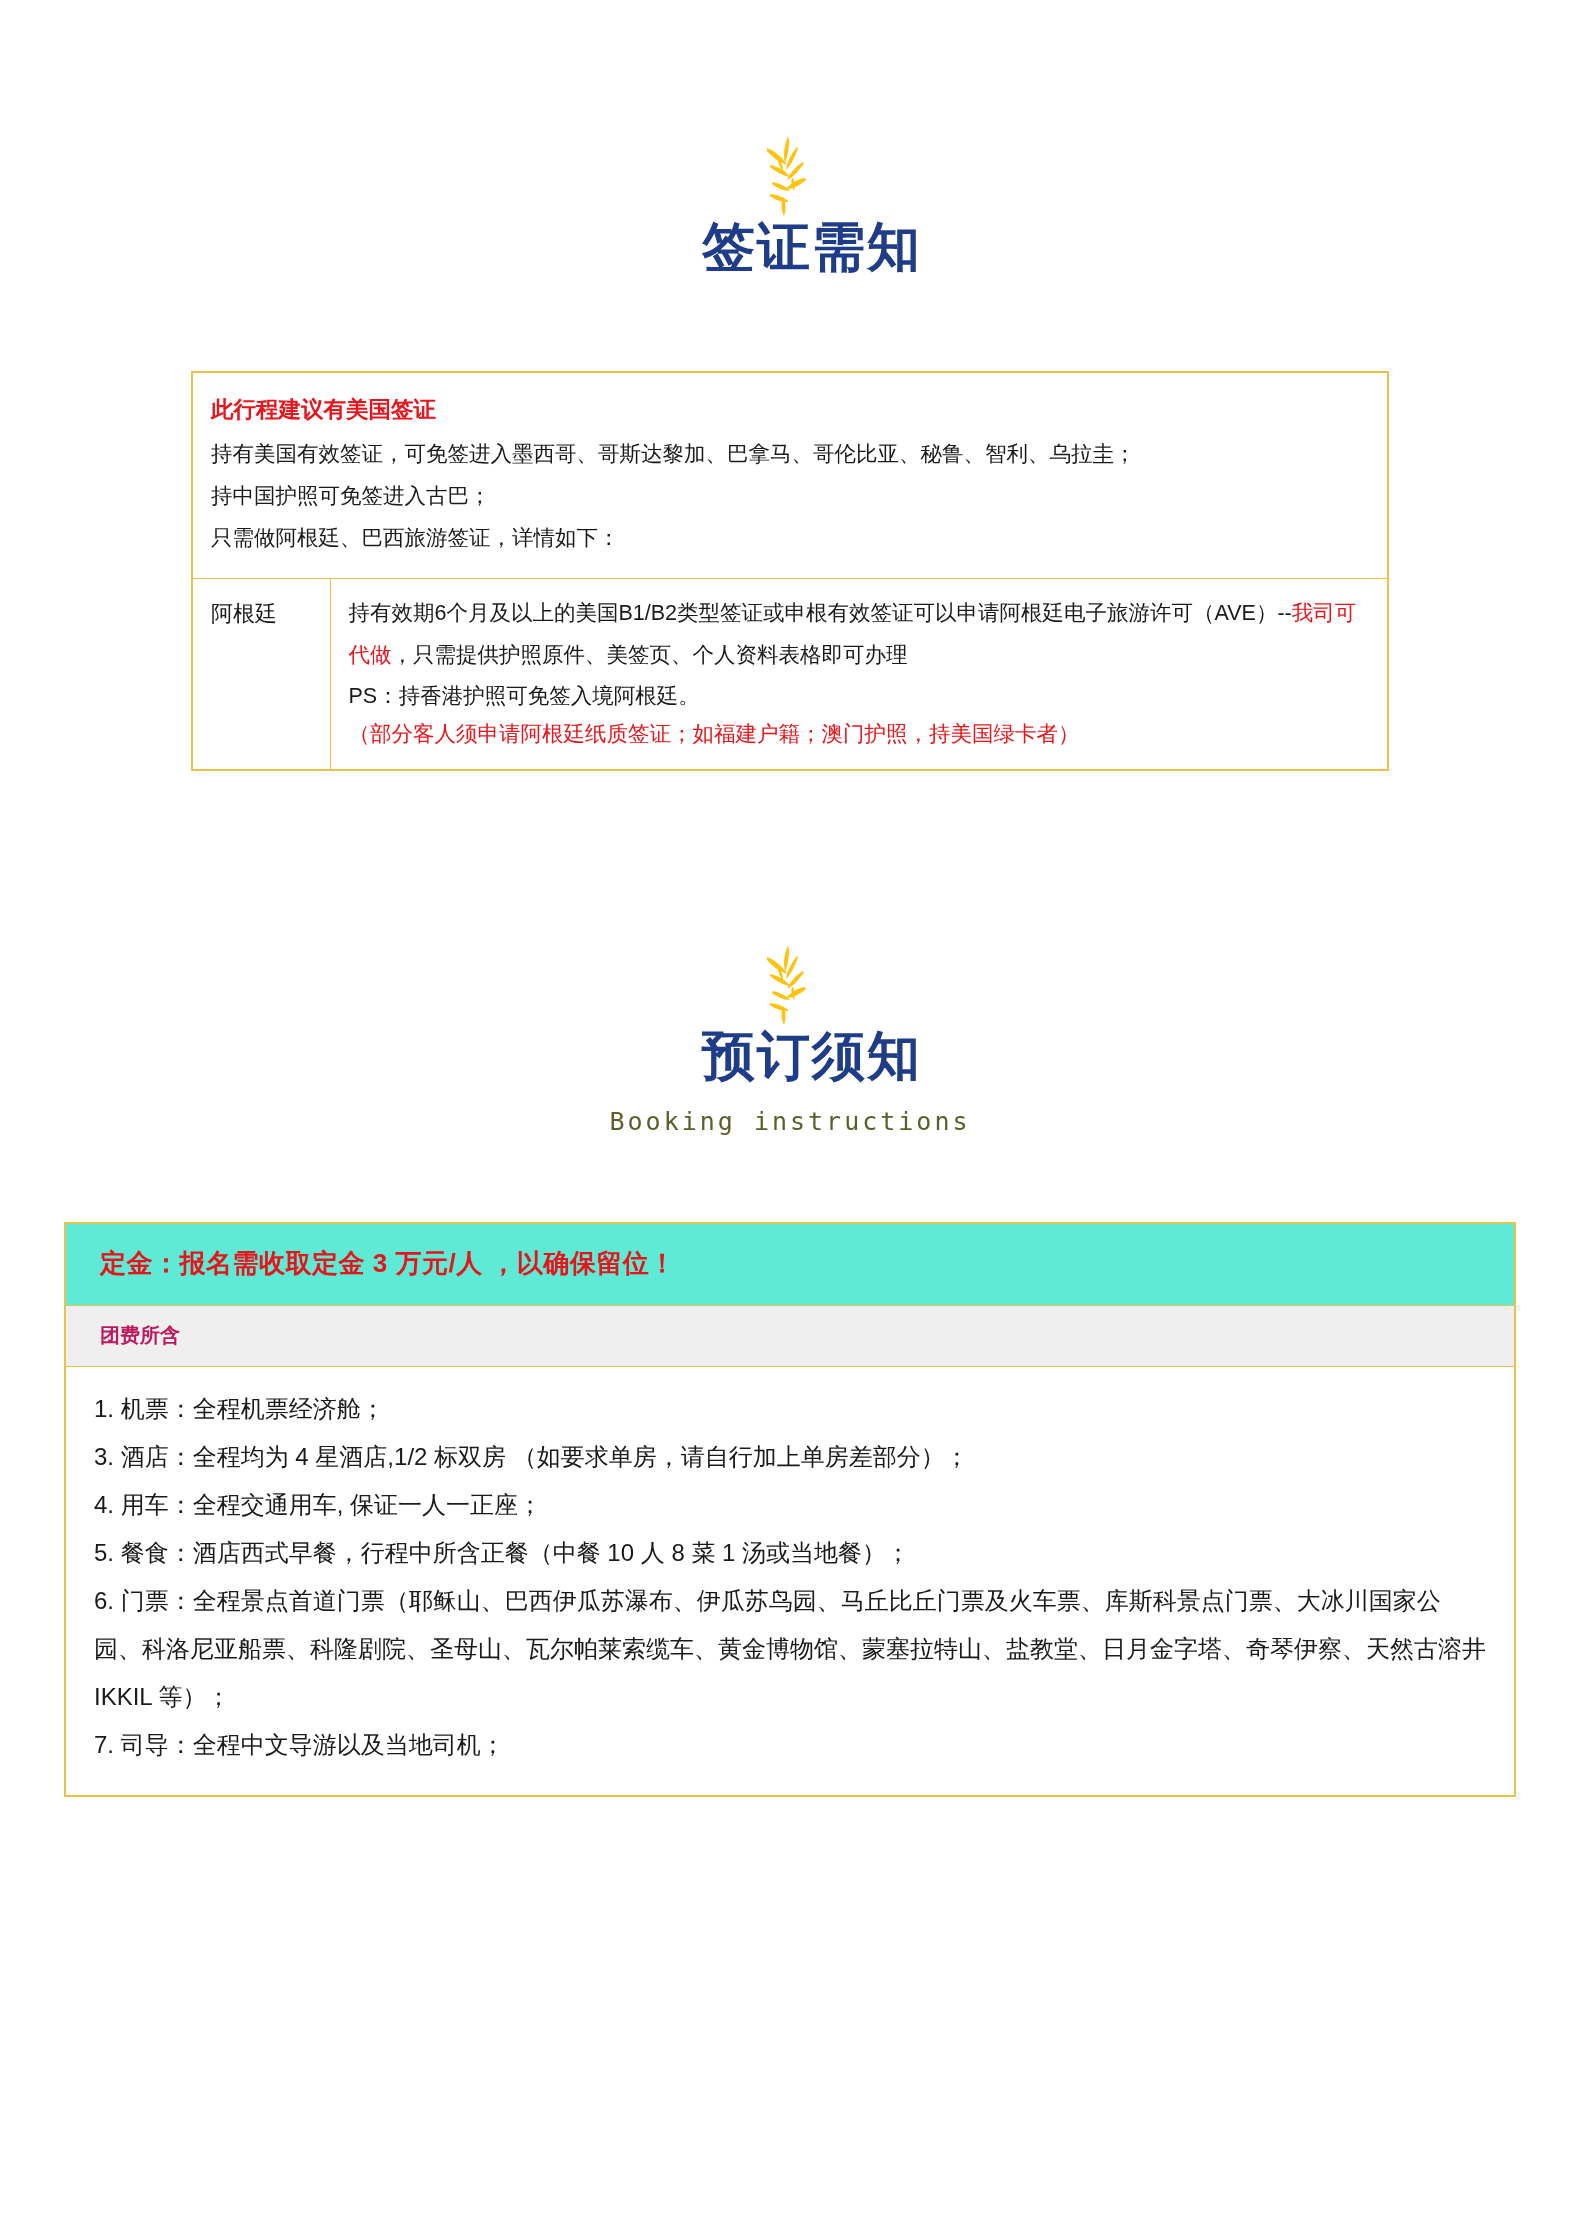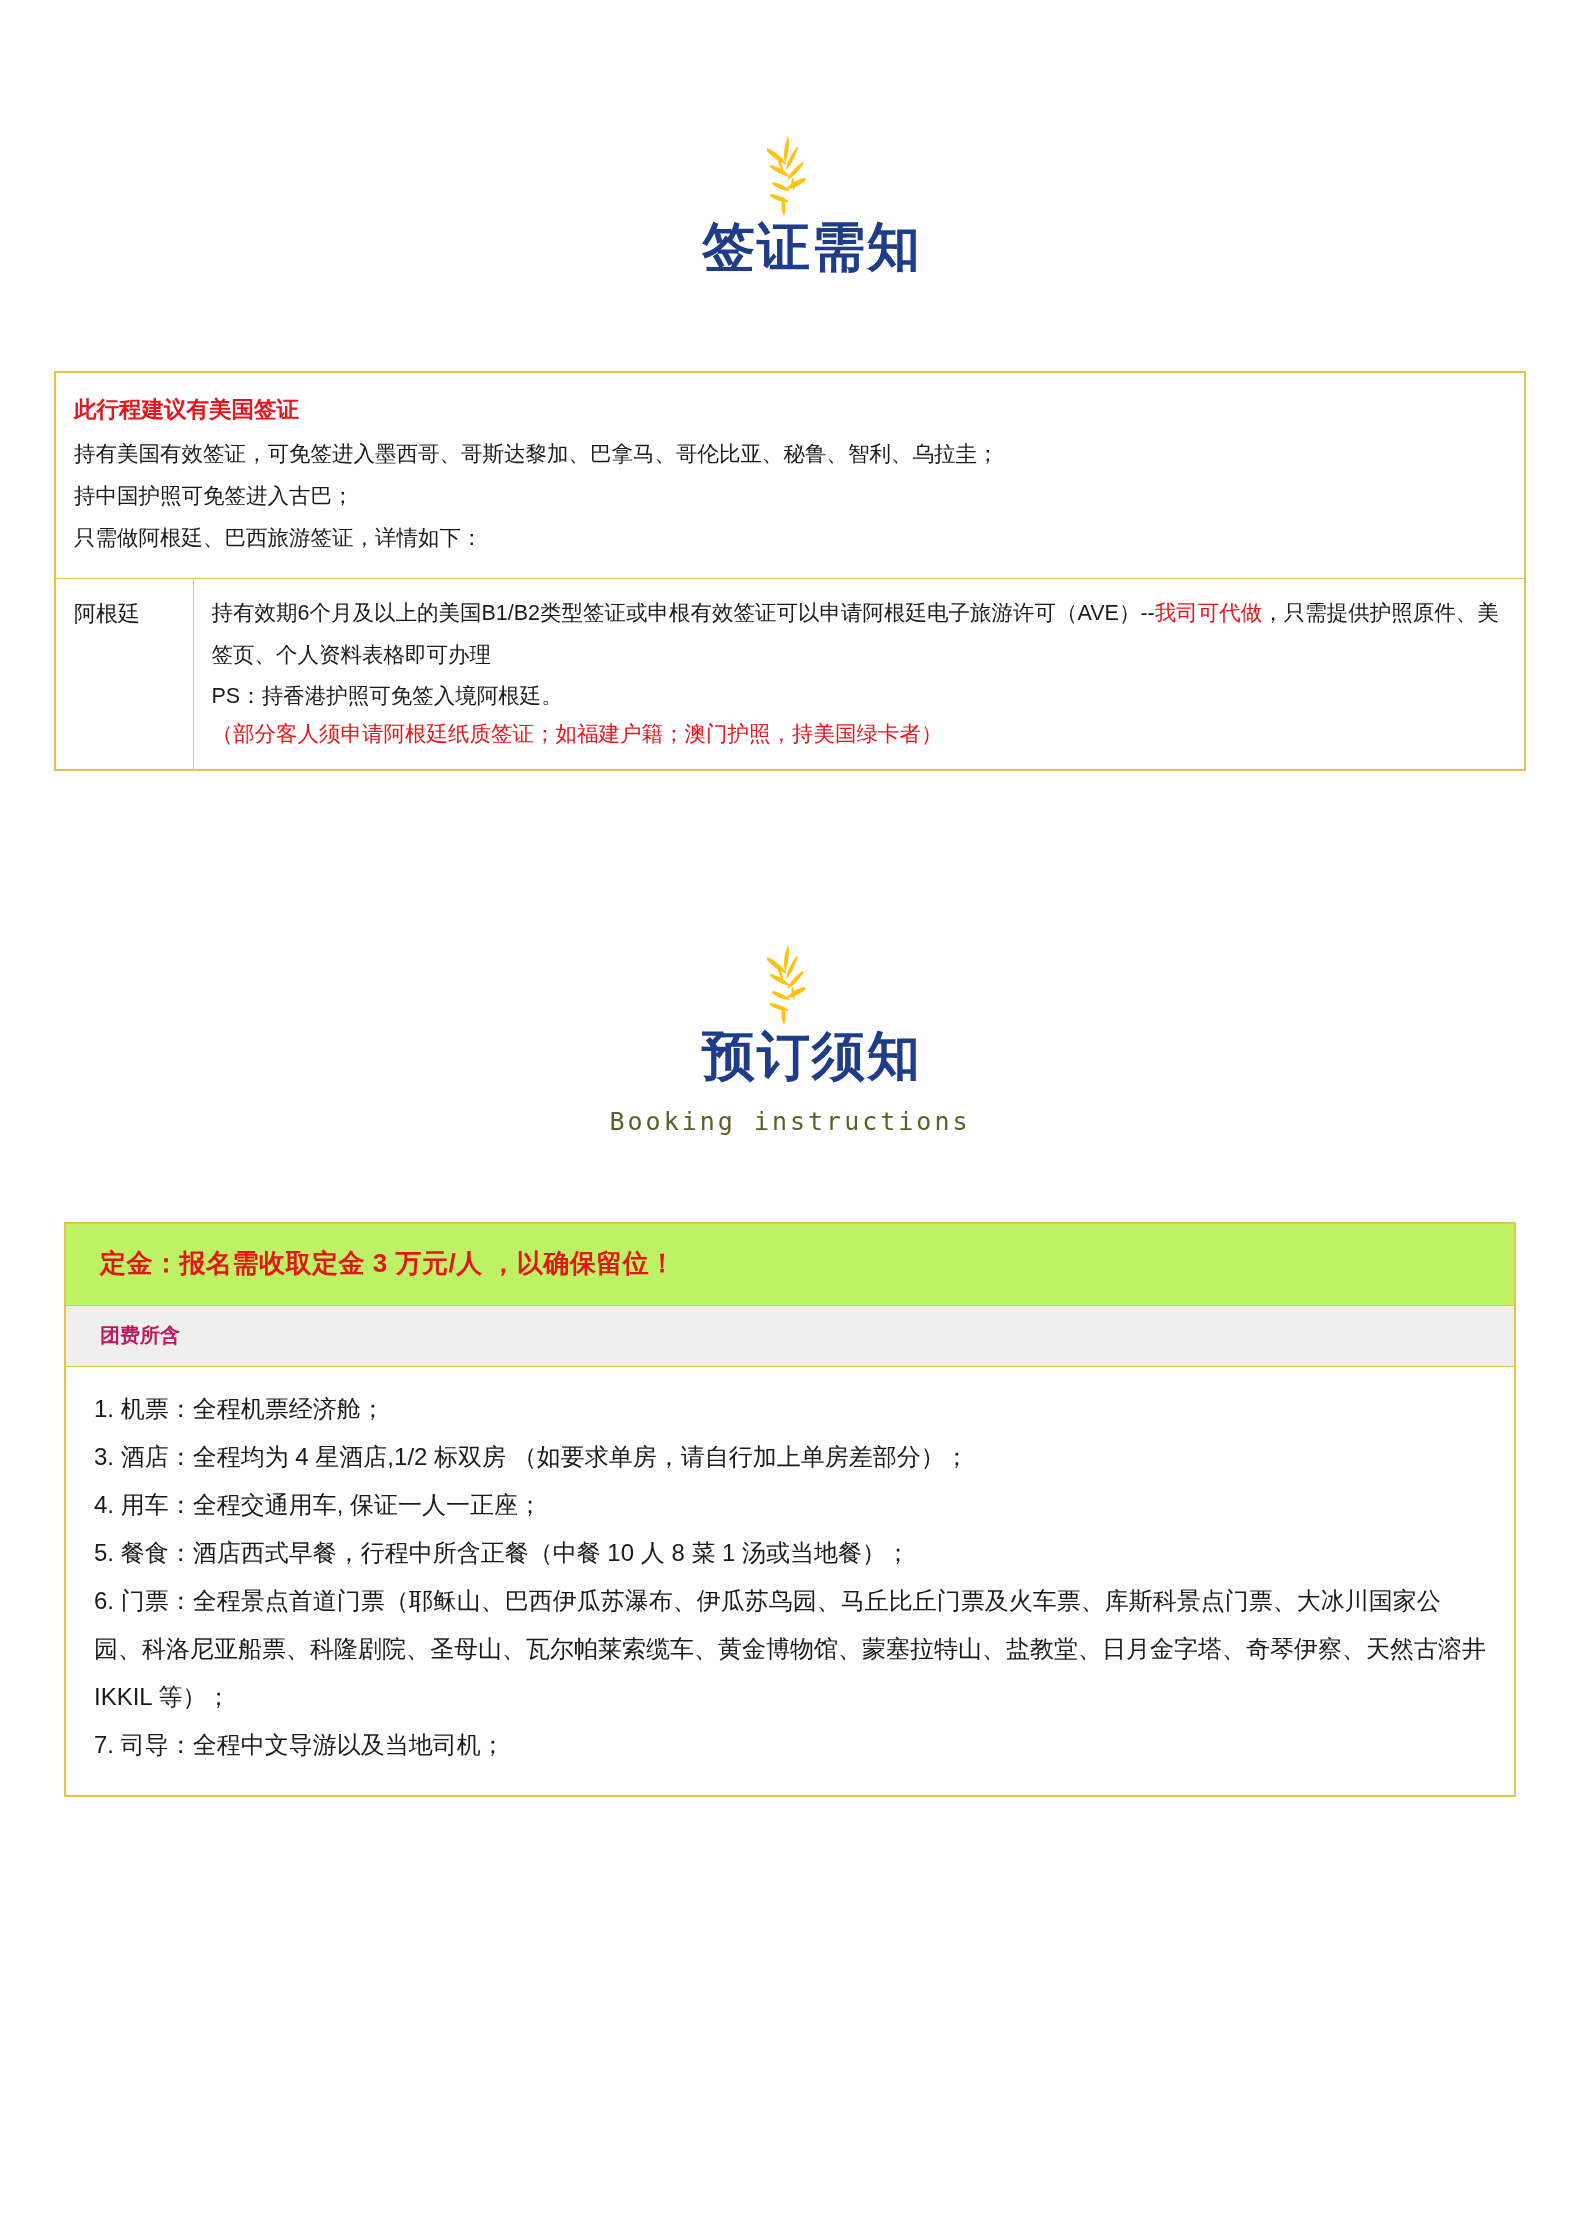--- a/index.html
+++ b/index.html
@@ -45,21 +45,21 @@
   .section-subtitle {
     font-family: "DejaVu Sans Mono", "Liberation Mono", monospace;
     font-size: 25px;
     color: #5c5f2a;
     letter-spacing: 3px;
     margin-top: 22px;
   }
 
   
   .visa-table {
-    width: 1472px;
+    width: 1198px;
     margin: 0 auto;
     border-collapse: collapse;
     table-layout: fixed;
     border: 2px solid #E8C24A;
   }
   .visa-table td {
     border: 1.5px solid #E8C24A;
     vertical-align: top;
     padding: 14px 18px 16px 18px;
   }
@@ -100,21 +100,21 @@
     border-collapse: collapse;
     table-layout: fixed;
     border: 2px solid #E8C24A;
   }
   .booking-table td {
     border: 1.5px solid #E8C24A;
     vertical-align: middle;
     padding: 0;
   }
   .deposit-row td {
-    background: #bef264;
+    background: #5eead4;
     padding: 20px 34px 22px 34px;
   }
   .deposit-text {
     color: #E8141B;
     font-weight: 700;
     font-size: 26px;
     letter-spacing: 0.5px;
     line-height: 1.5;
   }
   .included-head-row td {

